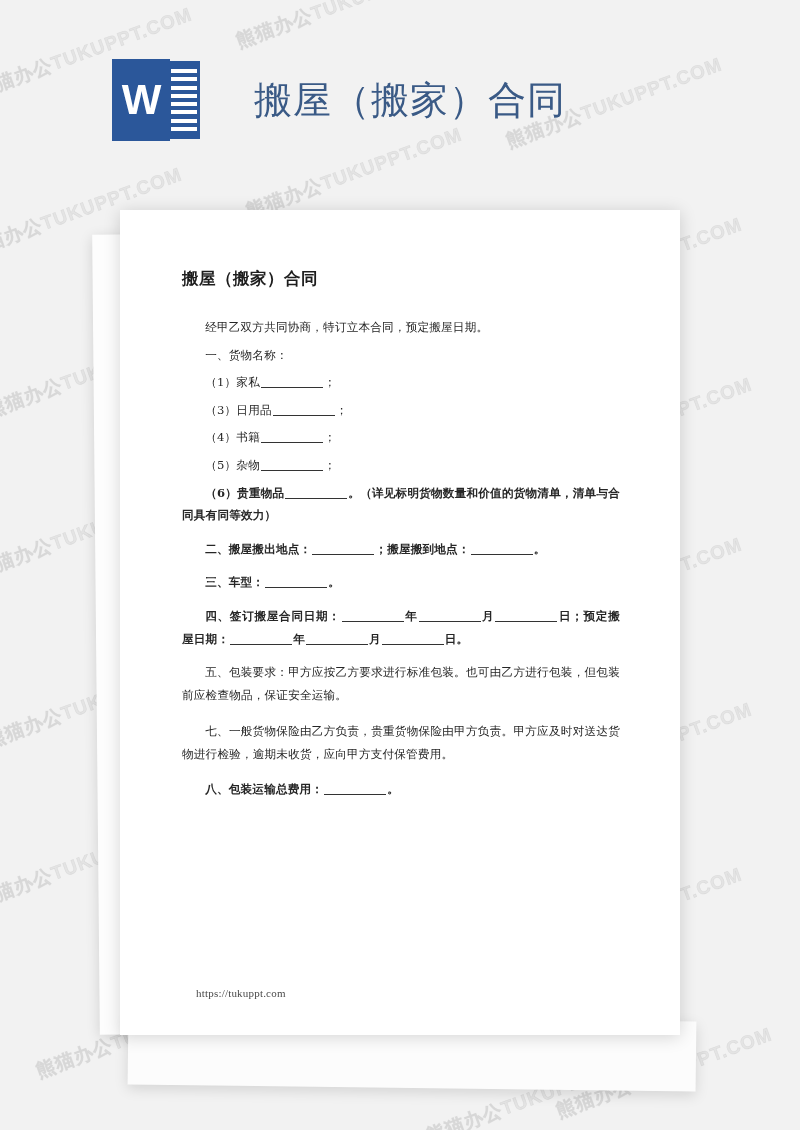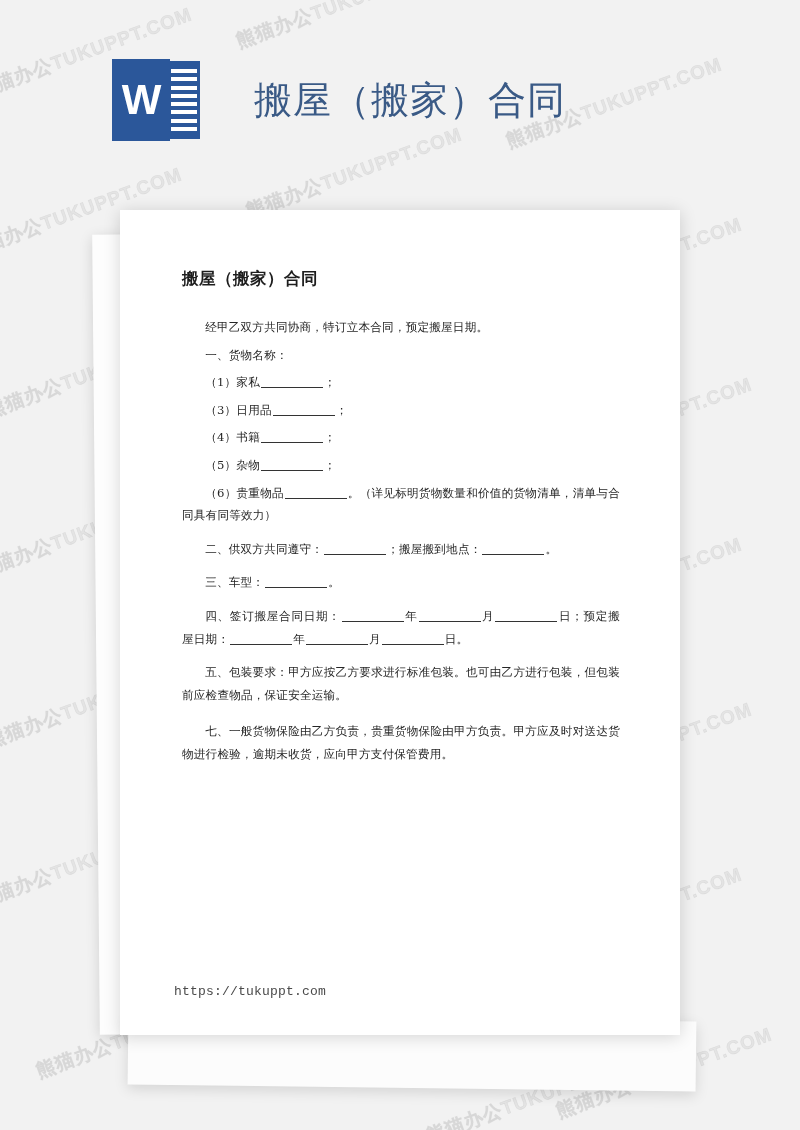--- a/index.html
+++ b/index.html
@@ -164,40 +164,41 @@
     margin: 0 0 8px 0;
     text-indent: 2em;
     text-align: justify;
     color: #262626;
     letter-spacing: 0.2px;
   }
   .p.tight { margin-bottom: 5px; }
   .p.block {
     text-indent: 2em;
     margin-bottom: 11px;
+    font-weight: bold;
   }
   .p.para-long {
     line-height: 2.0;
     margin-bottom: 12px;
   }
   .blank {
     display: inline-block;
     min-width: 62px;
     border-bottom: 1px solid #333;
     height: 0.95em;
     vertical-align: -2px;
     margin: 0 1px;
   }
 
   .doc-footer-url {
     position: absolute;
-    left: 54px;
+    left: 76px;
     bottom: 36px;
-    font-family: Liberation Mono, monospace;
-    font-size: 13px;
+    font-family: Liberation Serif, serif;
+    font-size: 11px;
     color: #4a4a4a;
     letter-spacing: 0.2px;
   }
 </style>
 </head>
 <body>
 
 <div class="watermark-layer">
   <div class="wm" style="left:-30px;  top:40px;">熊猫办公TUKUPPT.COM</div>
   <div class="wm" style="left:230px; top:-10px;">熊猫办公TUKUPPT.COM</div>
@@ -260,28 +261,29 @@
 
 
       <p class="p tight"><span>（3）日用品</span><span class="blank"></span><span>；</span></p>
 
       <p class="p tight"><span>（4）书籍</span><span class="blank"></span><span>；</span></p>
 
       <p class="p tight"><span>（5）杂物</span><span class="blank"></span><span>；</span></p>
 
       <p class="p block"><span>（6）贵重物品</span><span class="blank"></span><span>。（详见标明货物数量和价值的货物清单，清单与合同具有同等效力）</span></p>
 
-      <p class="p block"><span>二、供双方共同遵守：</span><span class="blank"></span><span>；搬屋搬到地点：</span><span class="blank"></span><span>。</span></p>
+      <p class="p block"><span>二、搬屋搬出地点：</span><span class="blank"></span><span>；搬屋搬到地点：</span><span class="blank"></span><span>。</span></p>
 
       <p class="p block"><span>三、车型：</span><span class="blank"></span><span>。</span></p>
 
       <p class="p block"><span>四、签订搬屋合同日期：</span><span class="blank"></span><span>年</span><span class="blank"></span><span>月</span><span class="blank"></span><span>日</span><span>；预定搬屋日期：</span><span class="blank"></span><span>年</span><span class="blank"></span><span>月</span><span class="blank"></span><span>日</span><span>。</span></p>
 
       <p class="p para-long">五、包装要求：甲方应按乙方要求进行标准包装。也可由乙方进行包装，但包装前应检查物品，保证安全运输。</p>
 
 
       <p class="p para-long">七、一般货物保险由乙方负责，贵重货物保险由甲方负责。甲方应及时对送达货物进行检验，逾期未收货，应向甲方支付保管费用。</p>
 
+      <p class="p block"><span>八、包装运输总费用：</span><span class="blank"></span><span>。</span></p>
 
     </div>
     <div class="doc-footer-url">https://tukuppt.com</div>
   </div>
 </div>
 
 </body></html>

